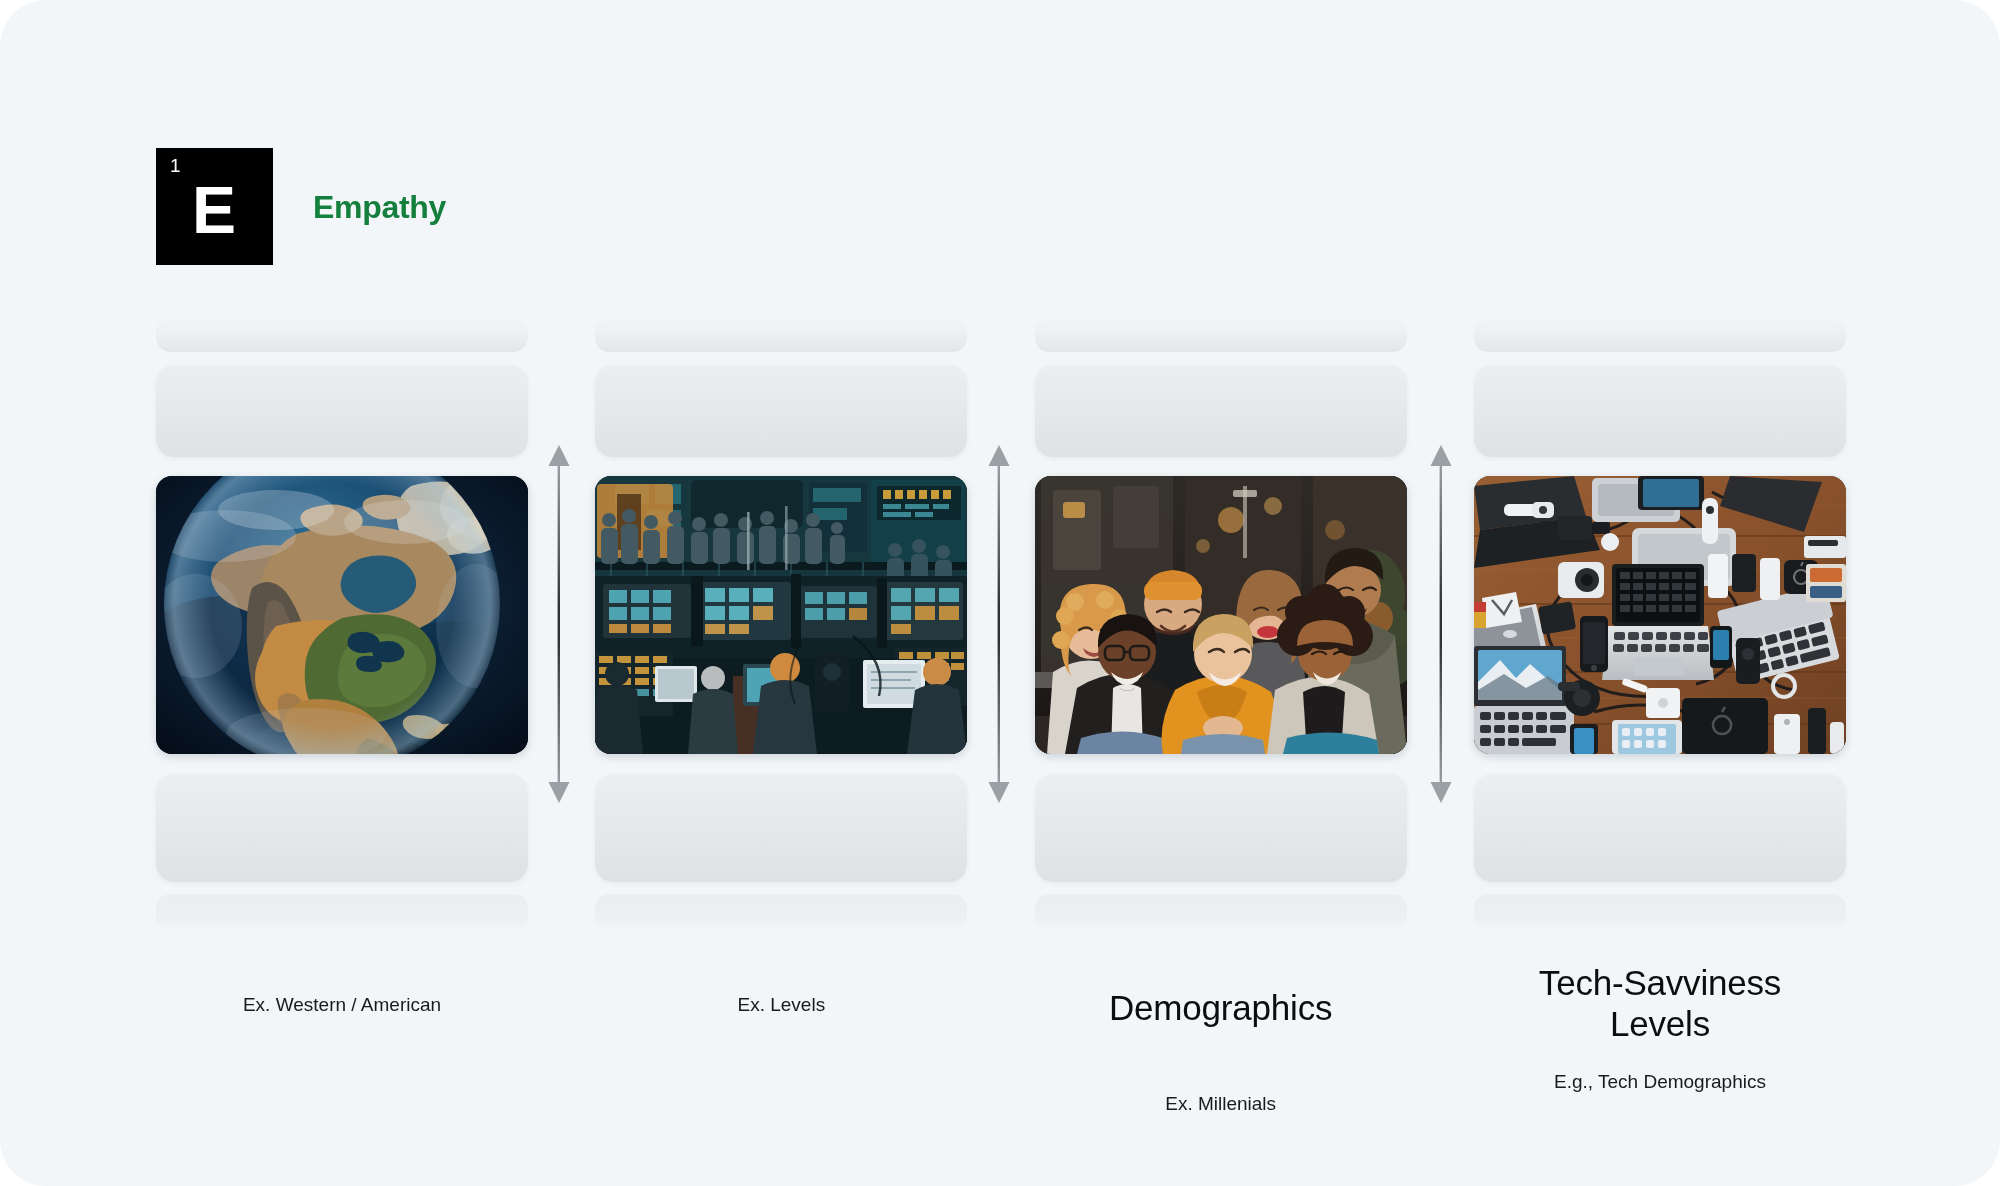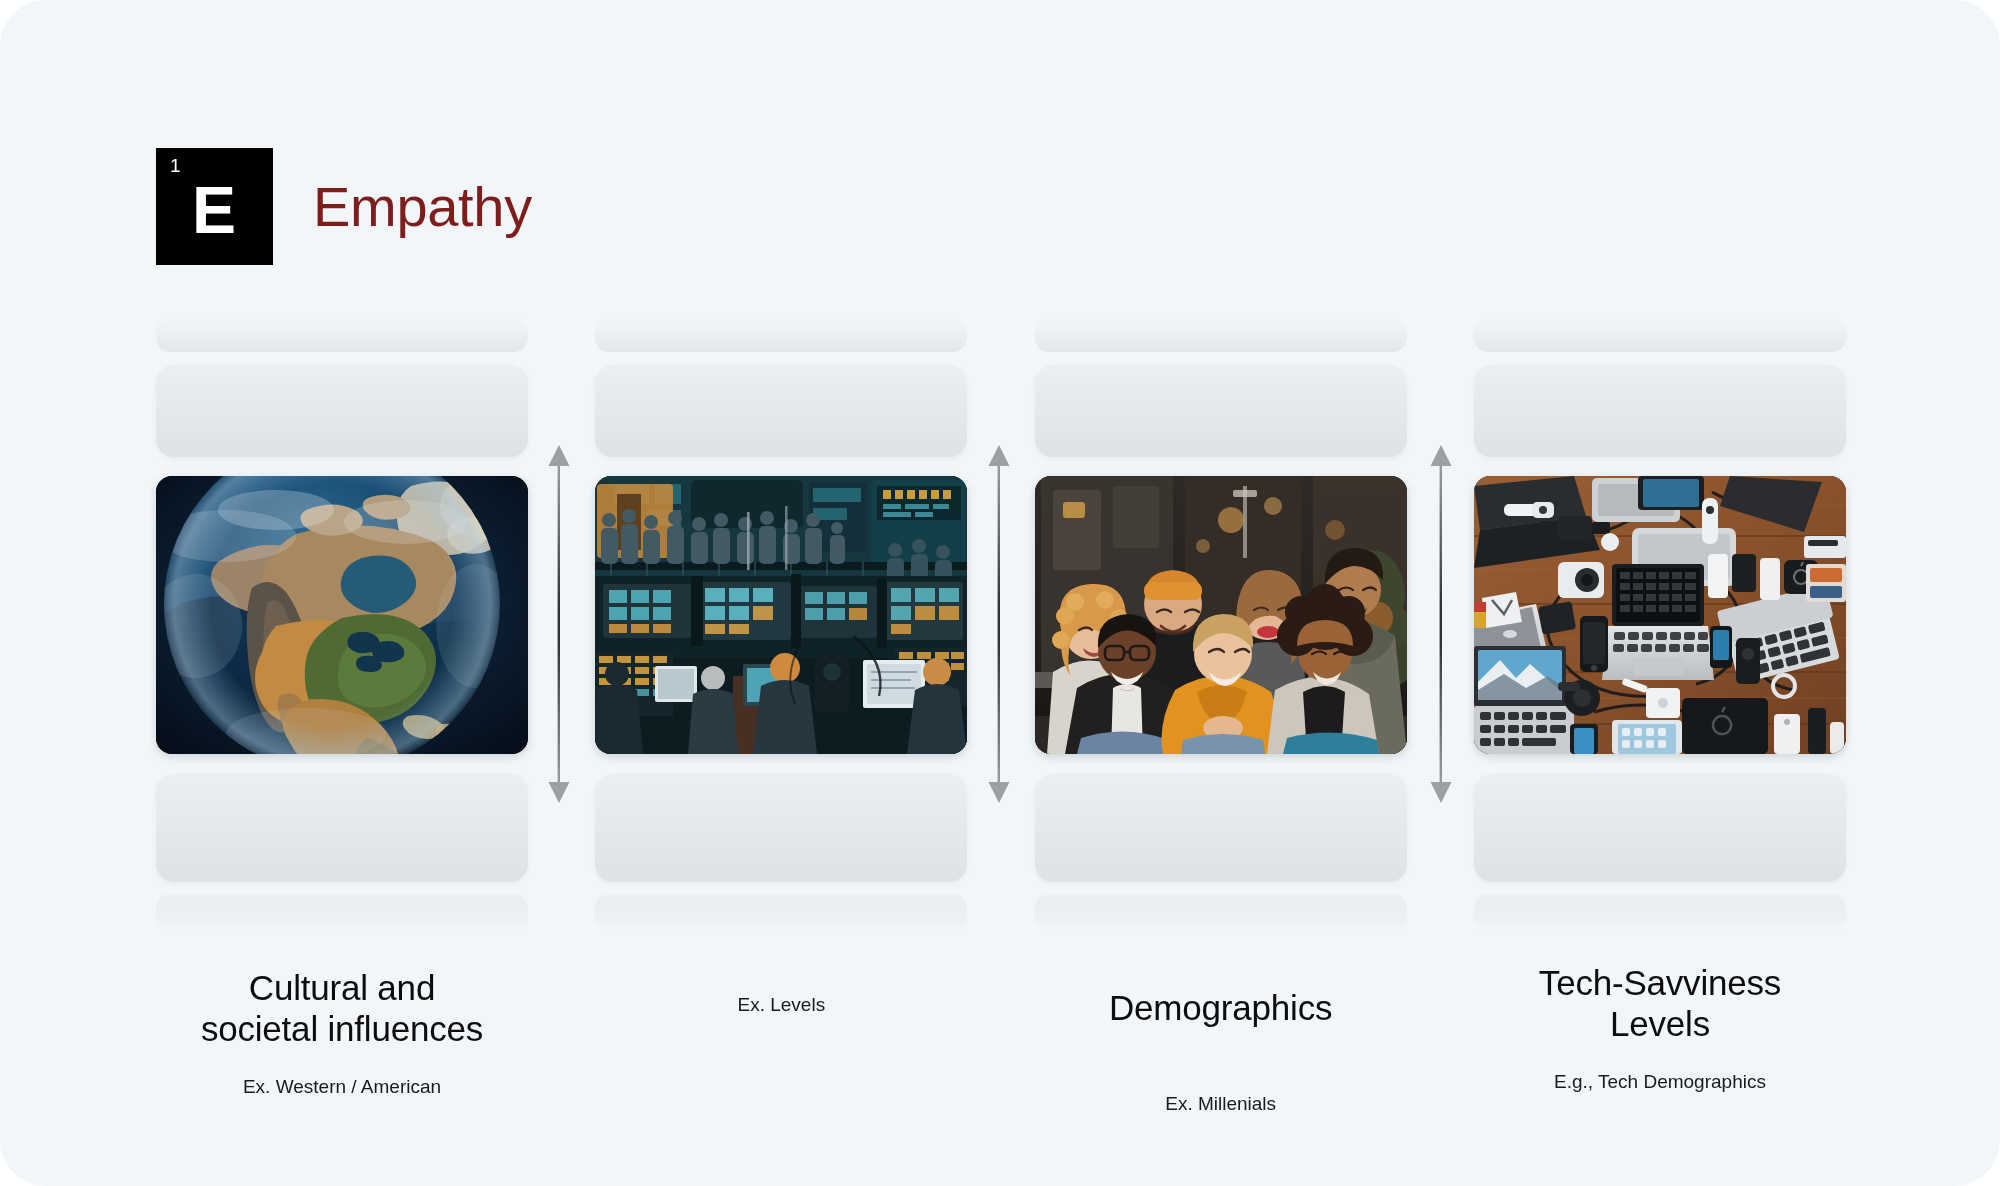--- a/index.html
+++ b/index.html
@@ -59,23 +59,23 @@
     top: 50%;
     transform: translateY(-46%);
     text-align: center;
     color: #ffffff;
     font-size: 66px;
     font-weight: 700;
     line-height: 1;
     letter-spacing: 1px;
   }
   .header-title {
-    font-size: 56px;
-    font-weight: 400;
-    color: #7f1d1d;
+    font-size: 32px;
+    font-weight: 700;
+    color: #15803d;
     letter-spacing: -0.3px;
     line-height: 1;
     white-space: nowrap;
   }
 
   
   .columns {
     position: absolute;
     left: 156px;
     top: 318px;
@@ -294,22 +294,20 @@
             <ellipse cx="320" cy="150" rx="40" ry="62" fill="#cdd9e3" opacity="0.12"></ellipse>
           </g>
           <circle cx="176" cy="128" r="168" fill="url(#limbGlow)"></circle>
         </svg>
       </div>
 
       <div class="ph ph-bot-big"></div>
       <div class="ph ph-bot-small"></div>
 
       <div class="caption-block">
-        <div class="caption-title">Cultural and
-societal influences</div>
         <div class="caption-sub">Ex. Western / American</div>
       </div>
     </div>
 
     <div class="column col-industry">
       <div class="ph ph-top-small"></div>
       <div class="ph ph-top-big"></div>
 
       <div class="thumb">
         <svg viewBox="0 0 372 278" preserveAspectRatio="xMidYMid slice" xmlns="http://www.w3.org/2000/svg">

